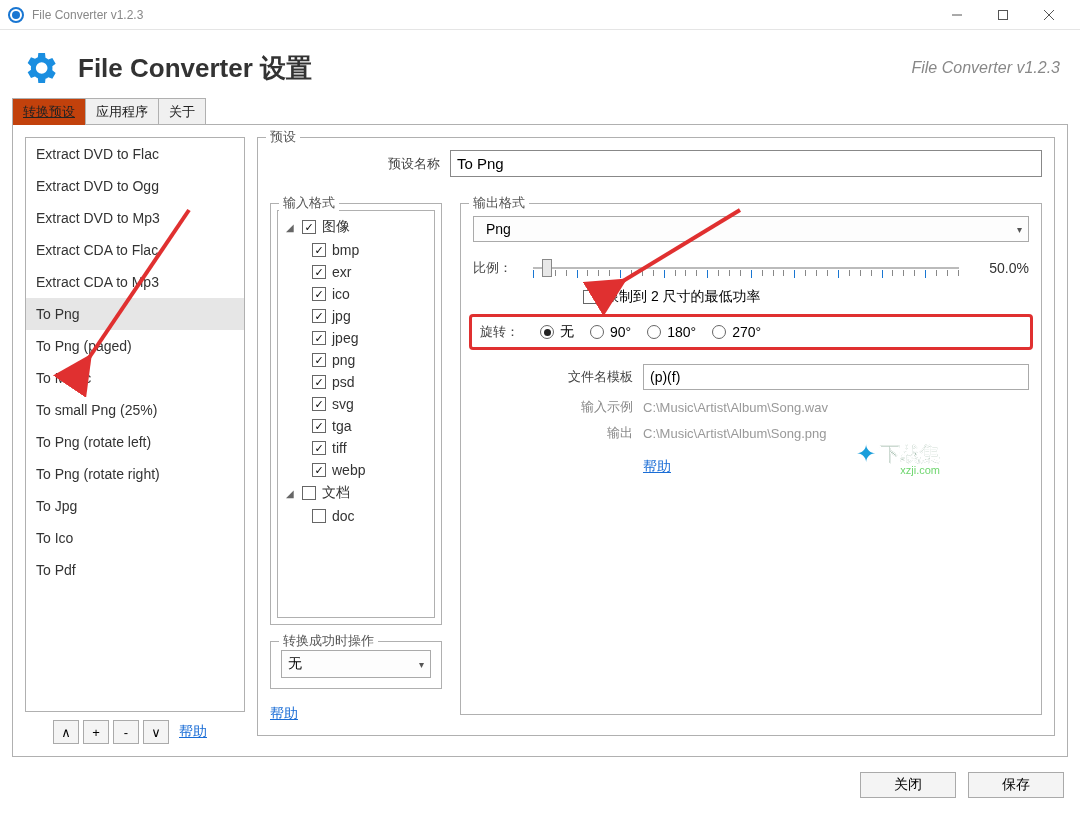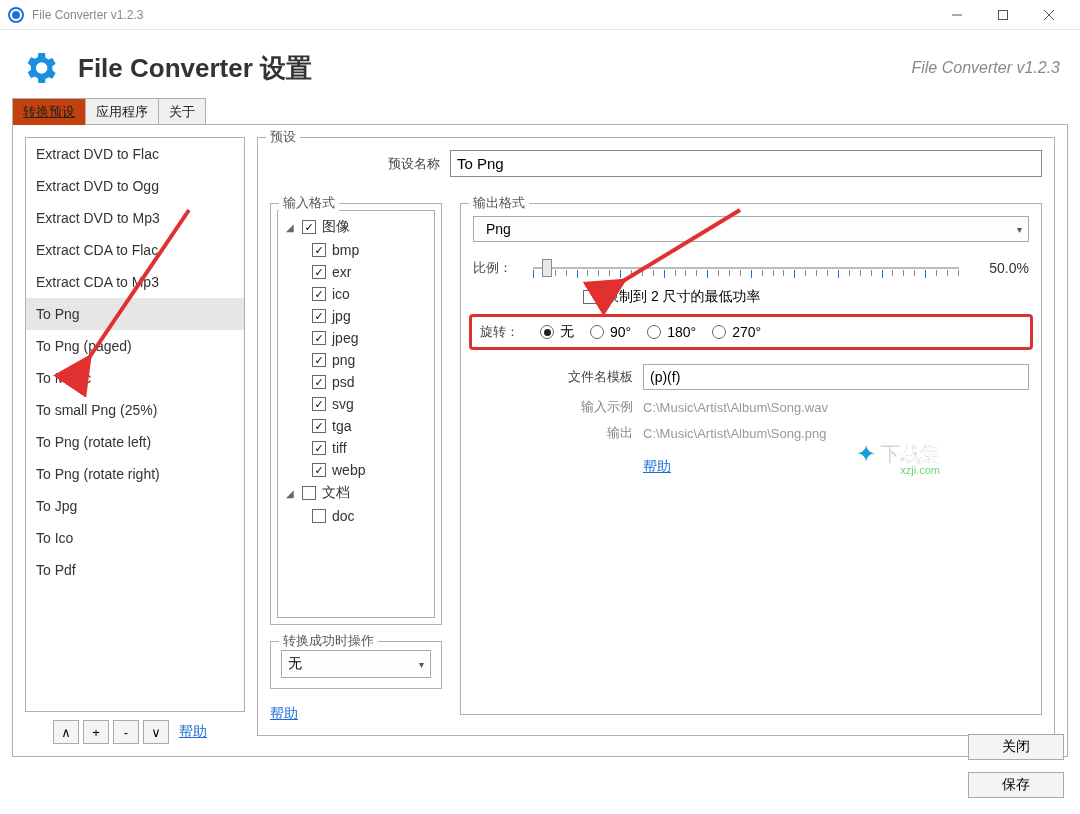--- a/index.html
+++ b/index.html
@@ -82,21 +82,21 @@
 .radio.checked::after { content: ''; width: 7px; height: 7px; border-radius: 50%; background: #222; }
 .radio-item { display: flex; align-items: center; gap: 6px; }
 
 .template-rows { margin-top: 14px; display: grid; grid-template-columns: 160px 1fr; gap: 8px 10px; align-items: center; }
 .template-rows .label { color: #888; }
 .template-input { border: 1px solid #aaa; padding: 4px 6px; }
 .template-example { color: #999; font-size: 13px; }
 .template-rows .help-cell { grid-column: 2; }
 
 
-.footer { position: absolute; right: 16px; bottom: 16px; display: flex; gap: 12px; flex-direction: column; }
+.footer { position: absolute; right: 16px; bottom: 16px; display: flex; gap: 12px; }
 .footer button { width: 96px; height: 26px; border: 1px solid #aaa; background: #f4f4f4; cursor: pointer; }
 
 
 .watermark { position: absolute; right: 140px; top: 440px; pointer-events: none; display: flex; align-items: center; gap: 4px; }
 .watermark .star { color: #1a9edb; font-size: 24px; }
 .watermark .txt1 { color: #14532d; font-weight: bold; font-size: 20px; -webkit-text-stroke: 0.5px #fff; }
 .watermark .txt2 { color: #6fd66f; font-size: 11px; position: absolute; bottom: -8px; right: 0; }
 
 
 .arrow { position: absolute; pointer-events: none; }

